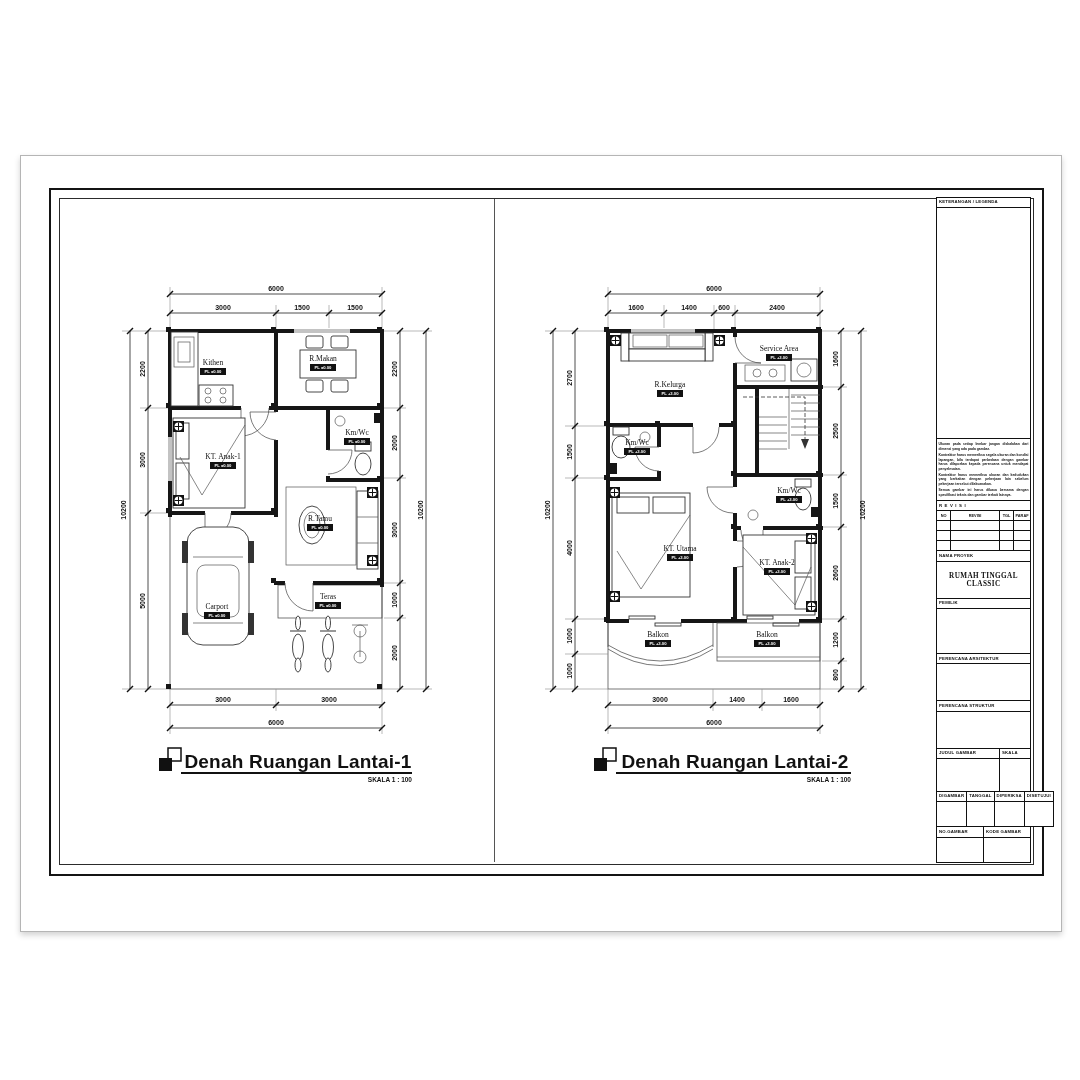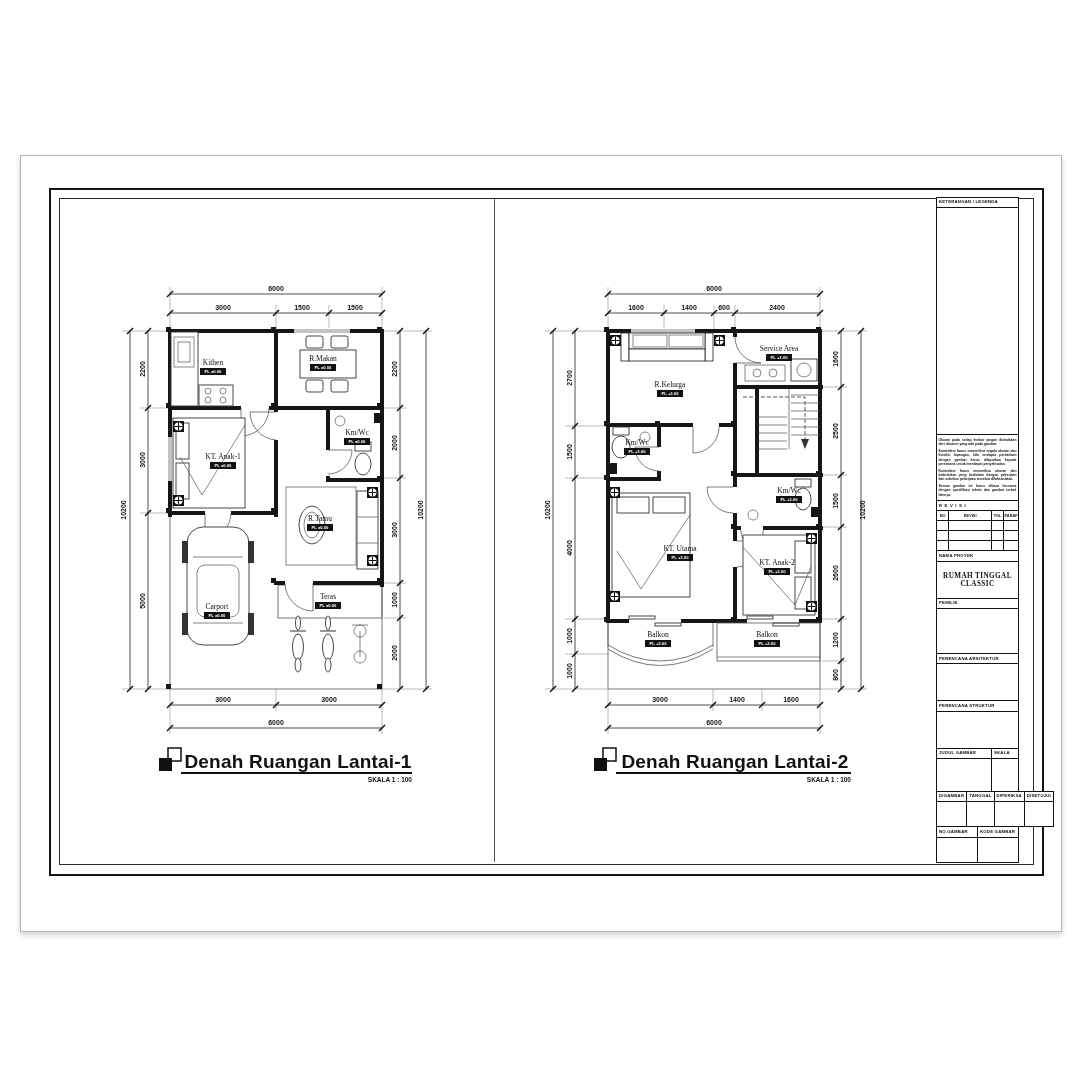--- a/index.html
+++ b/index.html
@@ -24,21 +24,21 @@
   .door{fill:none;stroke:#444;stroke-width:.7}
   .gap{fill:#fff}
   .dash{fill:none;stroke:#333;stroke-width:.8;stroke-dasharray:4 2}
   .dimtext{font:600 7px "Liberation Sans",sans-serif;fill:#111}
   .rname{font:7.5px "Liberation Serif",serif;fill:#111}
   .rtagtext{font:700 4.2px "Liberation Sans",sans-serif;fill:#fff}
   .ptitle{font:700 19px "Liberation Sans",sans-serif;fill:#111;letter-spacing:.2px}
   .pscale{font:700 6.5px "Liberation Sans",sans-serif;fill:#111}
 
   
-  .tb{position:absolute;left:915px;top:41.5px;width:83px;height:665px;display:flex;
+  .tb{position:absolute;left:915px;top:41.5px;width:95px;height:665px;display:flex;
       flex-direction:column;color:#111;background:#fff;}
   .tb .hdr{border:1px solid #111;margin-top:-1px;font-size:4.3px;font-weight:700;
       padding:2.5px 2px;letter-spacing:.2px;background:#fff;line-height:1;}
   .tb .box{border:1px solid #111;margin-top:-1px;background:#fff;}
   .tb .legend{flex:1 1 auto;}
   .tb .notes{border:1px solid #111;margin-top:-1px;padding:1px 1.5px;}
   .tb .notes p{font-size:3.4px;font-weight:700;margin:2px 0;text-align:justify;line-height:1.3;}
   .tb .revisi{letter-spacing:2.5px;}
   .tb table{width:100%;border-collapse:collapse;margin-top:-1px;}
   .tb th,.tb td{border:1px solid #111;font-size:3.9px;font-weight:700;text-align:center;padding:0;height:9px;}

